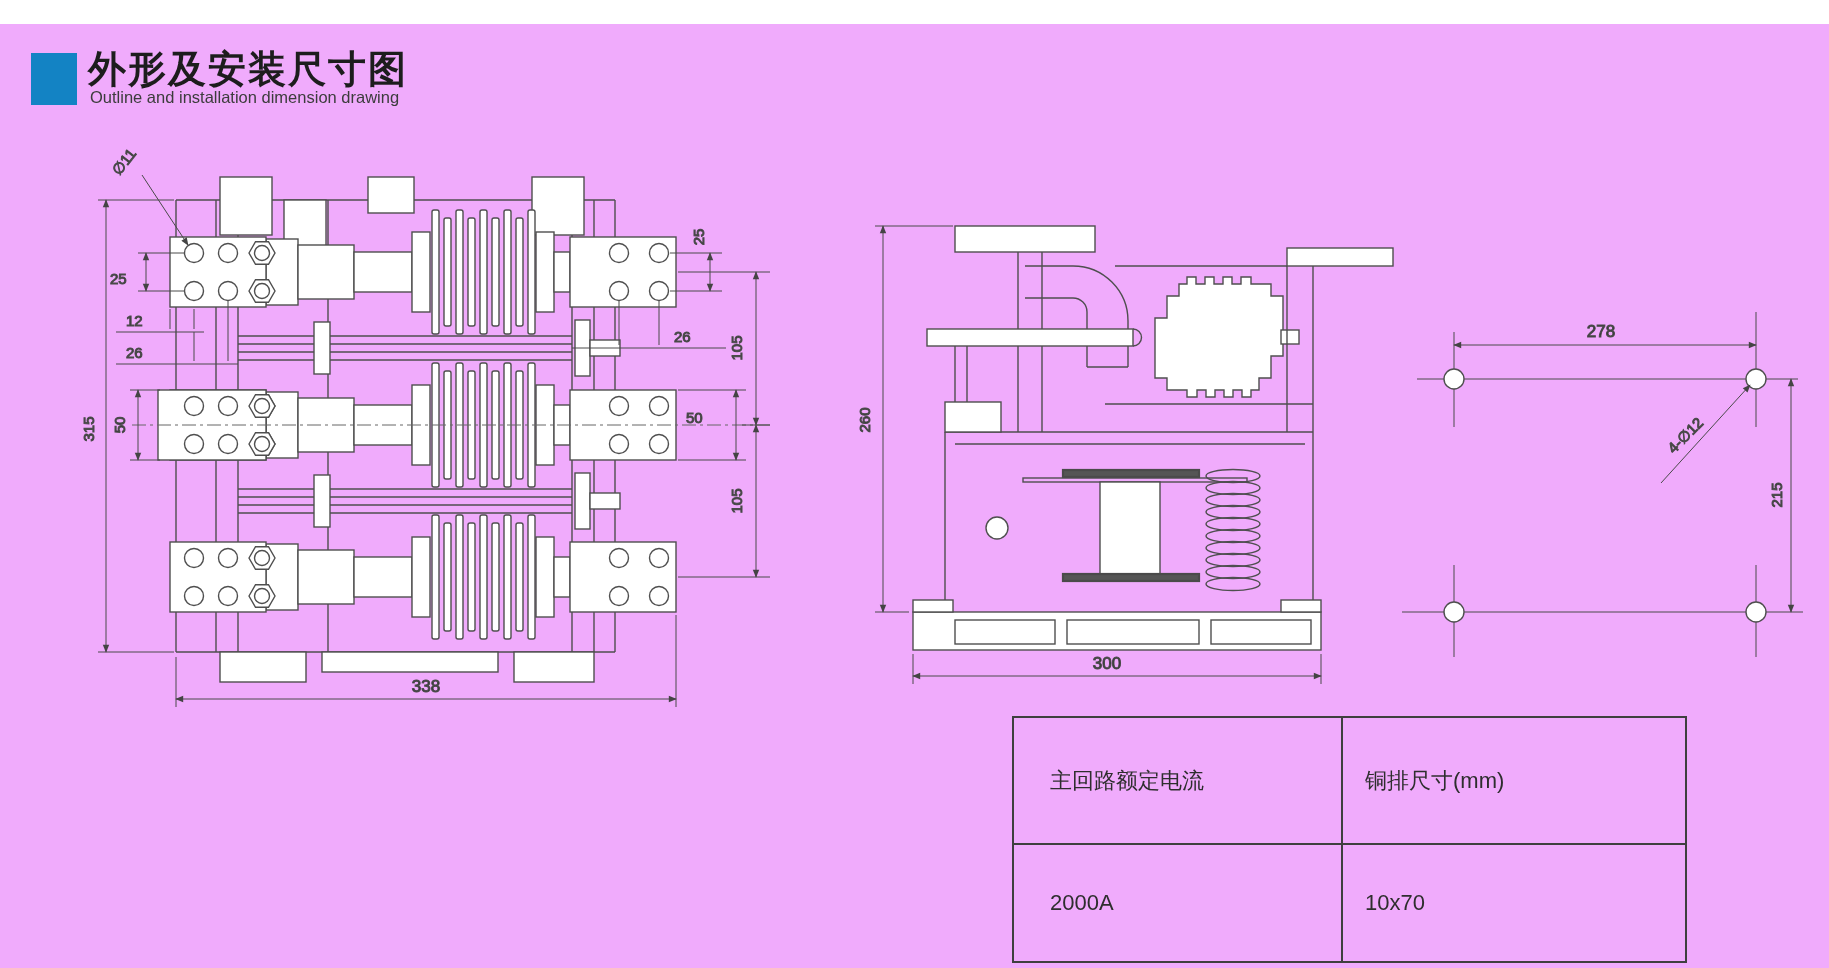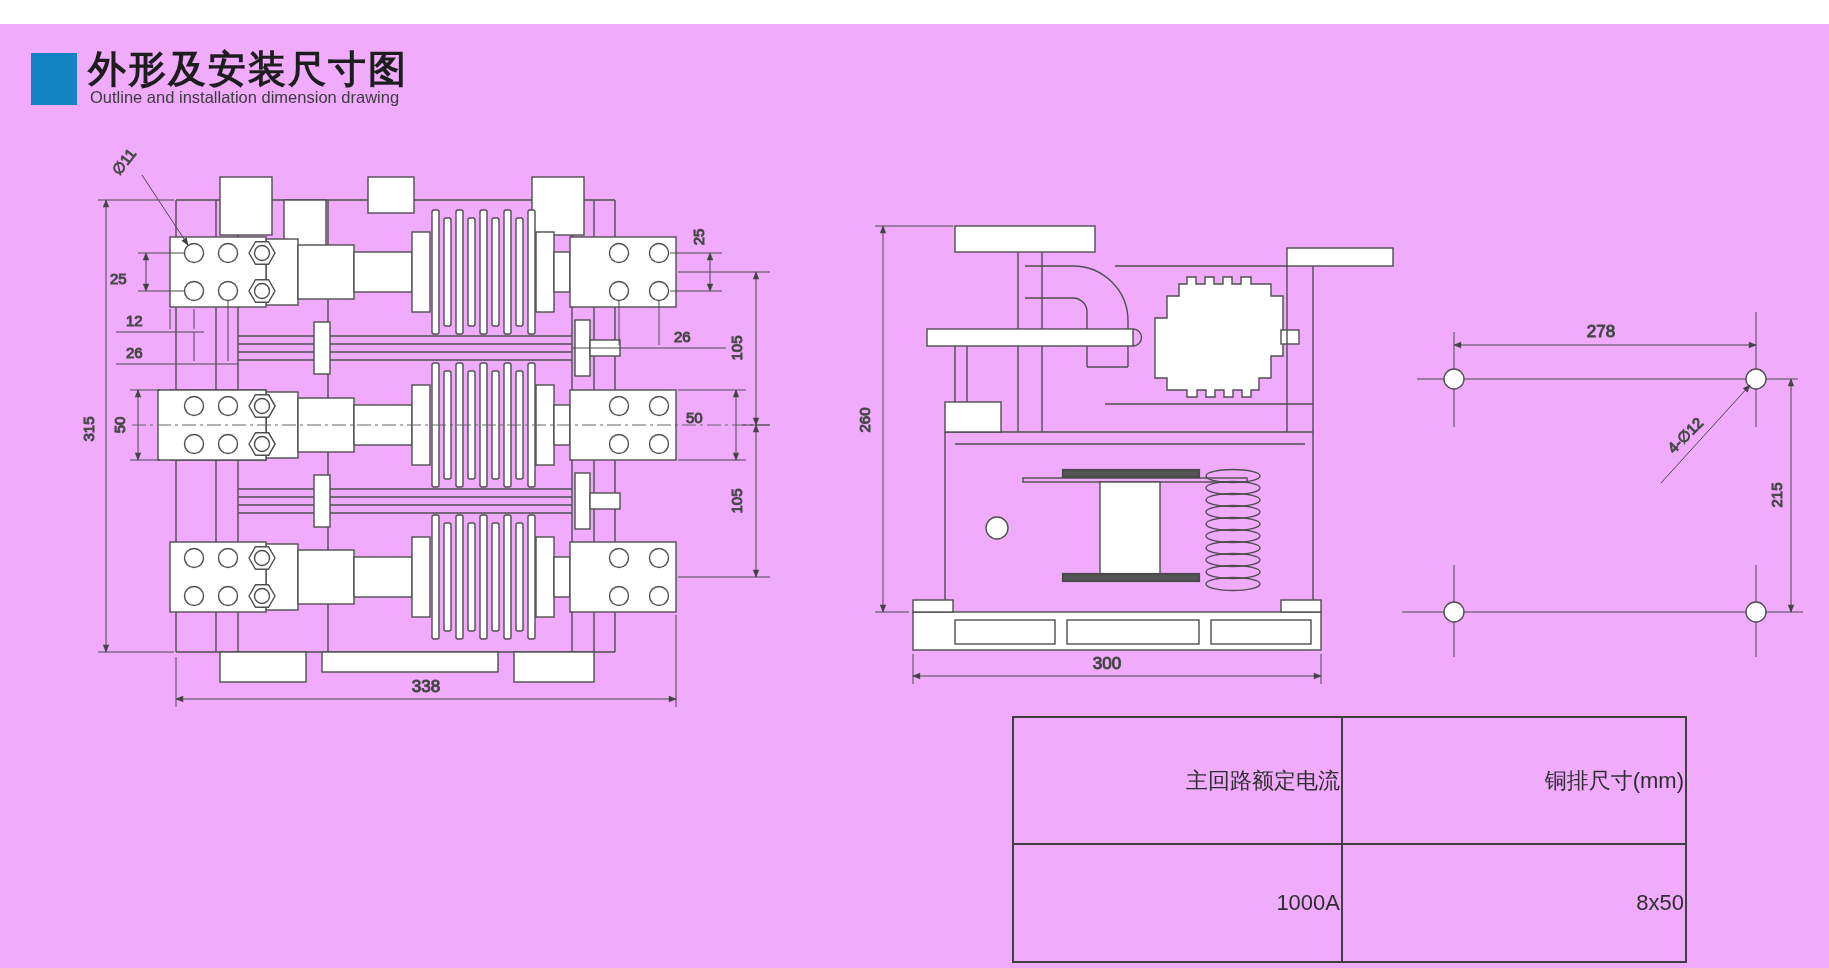--- a/index.html
+++ b/index.html
@@ -14,21 +14,21 @@
   svg text{font-family:"Liberation Sans","DejaVu Sans",sans-serif;fill:#333;}
   .ln{stroke:#4f4f4f;stroke-width:1.4;fill:none;}
   .shp{stroke:#4f4f4f;stroke-width:1.4;fill:#fff;}
   .dk{stroke:#4a4a4a;stroke-width:2.2;fill:#555;}
   .dim{stroke:#4a4a4a;stroke-width:1;fill:none;}
   .cl{stroke:#666;stroke-width:1;fill:none;stroke-dasharray:14 4 3 4;}
   .dt{font-size:15px;}
   .dtb{font-size:17px;}
   
   #busbar{position:absolute;left:1012px;top:692px;width:609px;height:247px;border-collapse:collapse;table-layout:fixed;}
-  #busbar td,#busbar th{border:2px solid #3f3f3f;font-weight:normal;text-align:right;font-size:22px;color:#2e2e2e;vertical-align:middle;}
+  #busbar td,#busbar th{border:2px solid #3f3f3f;font-weight:normal;text-align:left;font-size:22px;color:#2e2e2e;vertical-align:middle;}
   #busbar th{height:50px;}
   #busbar td{height:46px;}
   #busbar .c1{width:290px;padding-left:36px;}
   #busbar .c2{width:319px;padding-left:22px;}
   
   #cutstrip{position:absolute;left:0;top:962px;width:1829px;height:6px;opacity:.16;
     background:linear-gradient(90deg,#7ec8a0,#e8b84b 12%,#e07a5f 18%,#fff 25%,#9bd0e0 33%,#e8d57a 42%,#e09a6a 55%,#fff 62%,#a8c8e8 70%,#e8c87a 80%,#fff 90%,#d8e8a0);}
 </style>
 </head>
 <body>
@@ -256,20 +256,20 @@
     </g>
   </svg>
 
   <table id="busbar">
     <tbody>
         <tr>
       <th class="c1">主回路额定电流</th>
       <th class="c2">铜排尺寸(mm)</th>
     </tr>
     <tr>
-      <td class="c1">1000A</td>
-      <td class="c2">8x50</td>
+      <td class="c1">2000A</td>
+      <td class="c2">10x70</td>
     </tr>
   </tbody>
     </table>
 
   <div id="cutstrip"></div>
 </div>
 
 </body></html>

